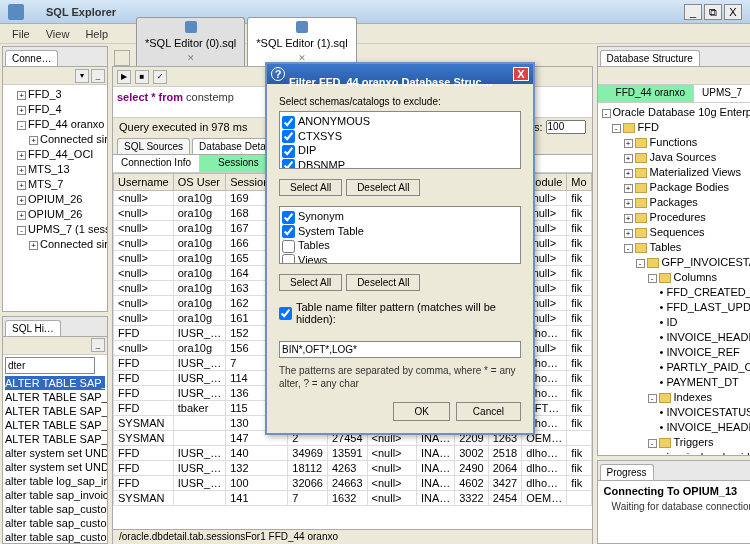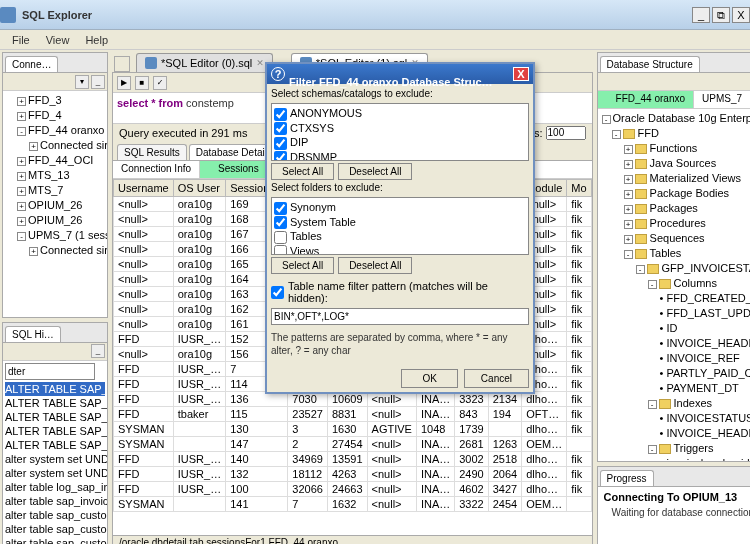--- a/index.html
+++ b/index.html
@@ -1,18 +1,18 @@
 <!DOCTYPE html>
 <html><head>
   <meta charset="utf-8">
   <style>
     * { margin: 0; padding: 0; box-sizing: border-box; font-family: Tahoma, sans-serif; font-size: 11px; }
     body { background: #ece9d8; width: 750px; height: 544px; overflow: hidden; position: relative; }
     
-    .titlebar { height: 30px; background: linear-gradient(#d6e7f7, #b8d0e8); display: flex; align-items: center; padding: 0 0; border-bottom: 1px solid #a0b0c0; }
+    .titlebar { height: 24px; background: linear-gradient(#d6e7f7, #b8d0e8); display: flex; align-items: center; padding: 0 8px; border-bottom: 1px solid #a0b0c0; gap: 16px; }
     .titlebar .icon { width: 16px; height: 16px; background: #5a8ac0; margin-right: 6px; border-radius: 2px; }
     .titlebar .title { flex: 1; font-weight: bold; color: #333; }
     .titlebar .ctrls { display: flex; gap: 2px; }
     .titlebar .ctrls span { width: 18px; height: 16px; border: 1px solid #888; background: #eee; text-align: center; line-height: 14px; cursor: pointer; }
     
     .menubar { height: 20px; background: #ece9d8; display: flex; align-items: center; padding: 0 4px; border-bottom: 1px solid #ccc; }
     .menubar span { padding: 2px 8px; cursor: pointer; color: #333; }
     
     .workspace { display: flex; height: calc(100% - 42px); }
     
@@ -27,21 +27,21 @@
     .view-toolbar { height: 18px; background: #ece9d8; display: flex; gap: 2px; align-items: center; padding: 0 2px; border-bottom: 1px solid #ccc; justify-content: flex-end; }
     .tb-btn { width: 14px; height: 14px; border: 1px solid #aaa; background: #eee; cursor: pointer; font-size: 8px; text-align: center; line-height: 12px; }
     .view-body { flex: 1; overflow: auto; padding: 2px; }
     
     .tree { list-style: none; font-size: 10px; line-height: 15px; }
     .tree li { white-space: nowrap; padding-left: 12px; cursor: pointer; }
     .tree .exp { display: inline-block; width: 9px; height: 9px; border: 1px solid #888; text-align: center; line-height: 7px; margin-right: 2px; font-size: 8px; }
     .tree .folder { display: inline-block; width: 12px; height: 10px; background: #f0d060; border: 1px solid #c0a040; margin-right: 3px; vertical-align: middle; }
     
     .editor-tabs { height: 22px; display: flex; align-items: flex-end; padding: 2px 4px 0; background: #ece9d8; }
-    .ed-tab { padding: 3px 8px; background: #e0e0e0; border: 1px solid #999; border-bottom: none; margin-right: 18px; cursor: pointer; border-radius: 3px 3px 0 0; font-size: 10px; display: flex; align-items: center; gap: 4px; }
+    .ed-tab { padding: 3px 8px; background: #e0e0e0; border: 1px solid #999; border-bottom: none; margin-right: 2px; cursor: pointer; border-radius: 3px 3px 0 0; font-size: 10px; display: flex; align-items: center; gap: 4px; flex-direction: column; }
     .ed-tab.active { background: #fff; }
     .ed-tab .x { font-size: 9px; color: #888; }
     .ed-icon { width: 12px; height: 12px; background: #5a8ac0; border-radius: 2px; }
     
     .editor-body { flex: 1; background: #fff; border: 1px solid #aaa; margin: 0 2px; display: flex; flex-direction: column; overflow: hidden; }
     .ed-toolbar { height: 20px; background: #ece9d8; border-bottom: 1px solid #ccc; display: flex; align-items: center; padding: 0 4px; gap: 4px; }
     .sql-text { height: 30px; padding: 4px; font-family: monospace; font-size: 11px; color: #333; }
     .sql-text .kw { color: #800080; font-weight: bold; }
     .status-line { height: 18px; background: #ece9d8; border-top: 1px solid #ccc; display: flex; align-items: center; padding: 0 6px; font-size: 10px; justify-content: space-between; }
     .status-line input { width: 40px; height: 14px; font-size: 10px; }
@@ -56,28 +56,28 @@
     th { background: #ece9d8; border: 1px solid #bbb; padding: 2px 4px; text-align: left; font-weight: normal; white-space: nowrap; }
     td { border: 1px solid #ddd; padding: 1px 4px; white-space: nowrap; }
     
     .footer-status { height: 16px; background: #ece9d8; border-top: 1px solid #aaa; font-size: 10px; padding: 1px 6px; }
     
     
     .dialog { position: absolute; left: 265px; top: 62px; width: 270px; background: #ece9d8; border: 2px solid #7090c0; box-shadow: 2px 2px 6px rgba(0,0,0,0.3); z-index: 100; }
     .dlg-title { height: 20px; background: linear-gradient(#3b78cc, #2a5ca8); color: #fff; display: flex; align-items: center; padding: 0 4px; font-weight: bold; font-size: 11px; }
     .dlg-title .t { flex: 1; margin-top: 16px; }
     .dlg-title .x { width: 16px; height: 14px; background: #e04040; color: #fff; text-align: center; line-height: 12px; cursor: pointer; border: 1px solid #fff; }
-    .dlg-body { padding: 4px; }
+    .dlg-body { padding: 12px; }
     .dlg-label { font-size: 10px; margin-bottom: 4px; }
     .listbox { background: #fff; border: 1px solid #888; height: 58px; overflow: auto; padding: 2px; font-size: 10px; }
     .listbox label { display: block; line-height: 14px; }
     .listbox input { vertical-align: middle; margin-right: 3px; }
-    .btn-row { display: flex; gap: 4px; margin: 2px 0; }
+    .btn-row { display: flex; gap: 4px; margin: 10px 0; }
     .btn { padding: 2px 10px; border: 1px solid #888; background: #ece9d8; cursor: pointer; font-size: 10px; }
-    .chk-row { display: flex; align-items: center; gap: 4px; font-size: 10px; margin: 6px 0 4px; }
+    .chk-row { display: flex; align-items: center; gap: 4px; font-size: 10px; margin: 6px 0 16px; }
     .pattern-input { width: 100%; border: 1px solid #888; padding: 2px; font-size: 10px; background: #fff; }
     .hint { font-size: 10px; color: #333; margin: 6px 0; line-height: 13px; }
     .dlg-footer { display: flex; justify-content: flex-end; gap: 6px; padding: 6px 0 0; }
     
     .list-plain { list-style: none; font-size: 10px; line-height: 14px; }
     .list-plain li { white-space: nowrap; cursor: pointer; }
     .list-plain li.sel { background: #316ac5; color: #fff; }
     
     .progress-label { font-size: 10px; padding: 2px 4px; }
     .progress-sub { font-size: 10px; color: #333; padding: 2px 12px; }
@@ -172,25 +172,25 @@
     <div class="editor-body">
       <div class="ed-toolbar">
         <div class="tb-btn">▶</div>
         <div class="tb-btn">■</div>
         <div class="tb-btn">✓</div>
       </div>
       <div class="sql-text">
         <span class="kw">select * from </span><span>constemp</span>
       </div>
       <div class="status-line">
-        <span>Query executed in 291 ms</span>
+        <span>Query executed in 978 ms</span>
         <span><span># Rows:</span> <input value="100" style=""></span>
       </div>
       <div class="results-tabs">
-        <div class="view-tab">SQL Results</div>
+        <div class="view-tab">SQL Sources</div>
         <div class="view-tab active">Database Detail</div>
       </div>
       <div class="sub-tabs">
         <div class="sub-tab">Connection Info</div>
         <div class="sub-tab active">Sessions</div>
         <div class="sub-tab">Jobs</div>
         <div class="sub-tab">St</div>
       </div>
       <div class="table-wrap">
         <table>
@@ -419,21 +419,21 @@
                 <td>fik</td>
               </tr>
               <tr>
                 <td>SYSMAN</td>
                 <td></td>
                 <td>147</td>
                 <td>2</td>
                 <td>27454</td>
                 <td>&lt;null&gt;</td>
                 <td>INA…</td>
-                <td>2681</td>
+                <td>2209</td>
                 <td>1263</td>
                 <td>OEM…</td>
                 <td></td>
               </tr>
               <tr>
                 <td>FFD</td>
                 <td>IUSR_…</td>
                 <td>140</td>
                 <td>34969</td>
                 <td>13591</td>
@@ -555,21 +555,20 @@
     <div class="listbox" id="schemas-list">
         <label><input type="checkbox" checked="" style="">ANONYMOUS</label>
         <label><input type="checkbox" checked="" style="">CTXSYS</label>
         <label><input type="checkbox" checked="" style="">DIP</label>
         <label><input type="checkbox" checked="" style="">DBSNMP</label>
       </div>
     <div class="btn-row">
       <button class="btn">Select All</button>
       <button class="btn">Deselect All</button>
     </div>
-    <div class="dlg-label">Select folders to exclude:</div>
     <div class="listbox" id="folders-list">
         <label><input type="checkbox" checked="" style="">Synonym</label>
         <label><input type="checkbox" checked="" style="">System Table</label>
         <label><input type="checkbox" style="">Tables</label>
         <label><input type="checkbox" style="">Views</label>
       </div>
     <div class="btn-row">
       <button class="btn">Select All</button>
       <button class="btn">Deselect All</button>
     </div>

